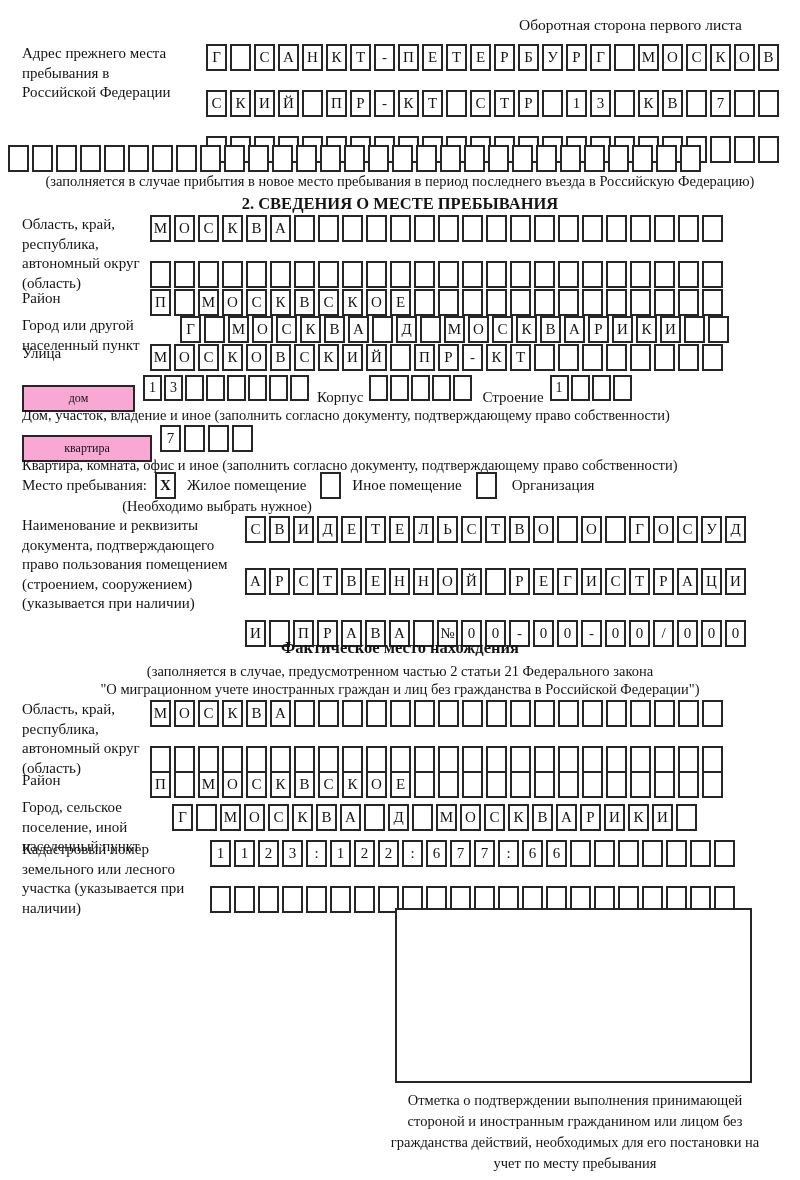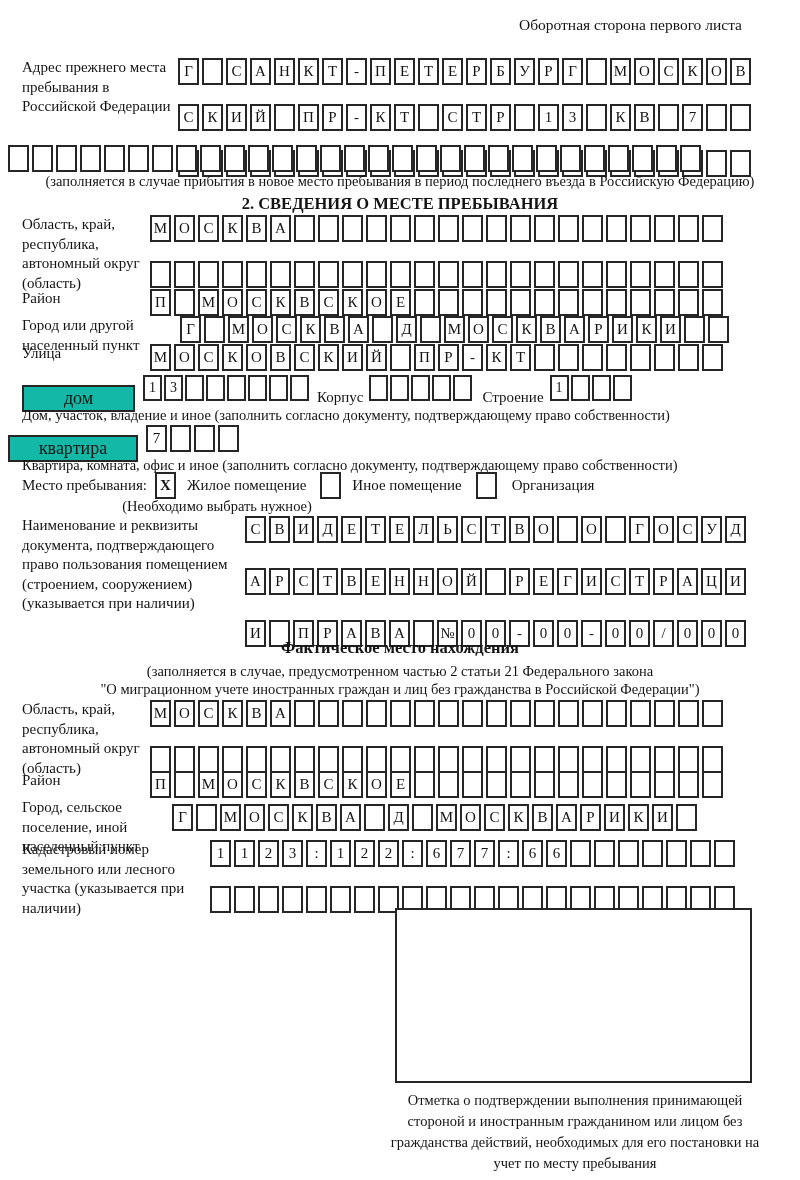--- a/index.html
+++ b/index.html
@@ -14,39 +14,39 @@
   .cell {
     display:inline-block; box-sizing:border-box; width:21px; height:27px;
     border:2px solid #262626; margin-right:3px; text-align:center;
     font-size:15px; line-height:22px; vertical-align:top; background:#fff;
   }
   .sm .cell { width:19px; height:26px; margin-right:2px; font-size:14px; }
   .rows-doc .row { margin-bottom:6px; }
   .rows-doc .cell { margin-right:3px; }
   .wbox {
     box-sizing:border-box; border:2px solid #262626; height:27px;
-    text-align:center; font-size:18px; line-height:22px; background:#14b8a6;
+    text-align:center; font-size:12px; line-height:22px; background:#f9a8d4;
   }
   .cap { font-size:14.5px; line-height:19px; }
   .center { left:0; width:800px; text-align:center; }
   .h1 { font-size:16.5px; font-weight:bold; }
   .corner { position:absolute; top:16px; right:58px; font-size:15.5px; }
   .flexrow { position:absolute; display:flex; align-items:center; }
   .gap6 { margin-left:6px; } .gap8 { margin-left:8px; } .gap12 { margin-left:12px; } .gap14 { margin-left:14px; }
   .stamp-box { position:absolute; box-sizing:border-box; border:2px solid #262626; background:#fff; }
   .stamp-cap { position:absolute; font-size:14.5px; line-height:21px; text-align:center; }
 </style>
 </head>
 <body>
 
 <div class="page">
 
   <div class="corner">Оборотная сторона первого листа</div>
 
-  <div class="blk" style="top:58px;left:22px;">
+  <div class="blk" style="top:44px;left:22px;gap:28px;">
     <div class="lbl" style="width:156px;">Адрес прежнего места пребывания в Российской Федерации</div>
     <div>
       <div class="row"><span class="cell">Г</span><span class="cell"></span><span class="cell">С</span><span class="cell">А</span><span class="cell">Н</span><span class="cell">К</span><span class="cell">Т</span><span class="cell">-</span><span class="cell">П</span><span class="cell">Е</span><span class="cell">Т</span><span class="cell">Е</span><span class="cell">Р</span><span class="cell">Б</span><span class="cell">У</span><span class="cell">Р</span><span class="cell">Г</span><span class="cell"></span><span class="cell">М</span><span class="cell">О</span><span class="cell">С</span><span class="cell">К</span><span class="cell">О</span><span class="cell">В</span></div>
       <div class="row"><span class="cell">С</span><span class="cell">К</span><span class="cell">И</span><span class="cell">Й</span><span class="cell"></span><span class="cell">П</span><span class="cell">Р</span><span class="cell">-</span><span class="cell">К</span><span class="cell">Т</span><span class="cell"></span><span class="cell">С</span><span class="cell">Т</span><span class="cell">Р</span><span class="cell"></span><span class="cell">1</span><span class="cell">3</span><span class="cell"></span><span class="cell">К</span><span class="cell">В</span><span class="cell"></span><span class="cell">7</span><span class="cell"></span><span class="cell"></span></div>
       <div class="row"><span class="cell"></span><span class="cell"></span><span class="cell"></span><span class="cell"></span><span class="cell"></span><span class="cell"></span><span class="cell"></span><span class="cell"></span><span class="cell"></span><span class="cell"></span><span class="cell"></span><span class="cell"></span><span class="cell"></span><span class="cell"></span><span class="cell"></span><span class="cell"></span><span class="cell"></span><span class="cell"></span><span class="cell"></span><span class="cell"></span><span class="cell"></span><span class="cell"></span><span class="cell"></span><span class="cell"></span></div>
     </div>
   </div>
   <div class="abs row" style="top:145px;left:8px;"><span class="cell"></span><span class="cell"></span><span class="cell"></span><span class="cell"></span><span class="cell"></span><span class="cell"></span><span class="cell"></span><span class="cell"></span><span class="cell"></span><span class="cell"></span><span class="cell"></span><span class="cell"></span><span class="cell"></span><span class="cell"></span><span class="cell"></span><span class="cell"></span><span class="cell"></span><span class="cell"></span><span class="cell"></span><span class="cell"></span><span class="cell"></span><span class="cell"></span><span class="cell"></span><span class="cell"></span><span class="cell"></span><span class="cell"></span><span class="cell"></span><span class="cell"></span><span class="cell"></span></div>
   <div class="abs cap center" style="top:172px;">(заполняется в случае прибытия в новое место пребывания в период последнего въезда в Российскую Федерацию)</div>
 
@@ -78,21 +78,21 @@
   <div class="flexrow sm" style="top:375px;left:22px;">
     <div class="wbox" style="width:113px;">дом</div>
     <div class="row gap8"><span class="cell">1</span><span class="cell">3</span><span class="cell"></span><span class="cell"></span><span class="cell"></span><span class="cell"></span><span class="cell"></span><span class="cell"></span></div>
     <div class="lbl gap6">Корпус</div>
     <div class="row gap6"><span class="cell"></span><span class="cell"></span><span class="cell"></span><span class="cell"></span><span class="cell"></span></div>
     <div class="lbl gap8">Строение</div>
     <div class="row gap6"><span class="cell">1</span><span class="cell"></span><span class="cell"></span><span class="cell"></span></div>
   </div>
   <div class="abs cap" style="top:406px;left:22px;">Дом, участок, владение и иное (заполнить согласно документу, подтверждающему право собственности)</div>
 
-  <div class="flexrow" style="top:425px;left:8px;">
+  <div class="flexrow" style="top:425px;left:22px;">
     <div class="wbox" style="width:130px;">квартира</div>
     <div class="row gap8"><span class="cell">7</span><span class="cell"></span><span class="cell"></span><span class="cell"></span></div>
   </div>
   <div class="abs cap" style="top:456px;left:22px;">Квартира, комната, офис и иное (заполнить согласно документу, подтверждающему право собственности)</div>
 
   <div class="flexrow" style="top:472px;left:22px;">
     <div class="lbl">Место пребывания:</div>
     <span class="cell gap8" style="font-weight:bold;">X</span>
     <div class="lbl gap8">Жилое помещение</div>
     <span class="cell gap14"></span>

